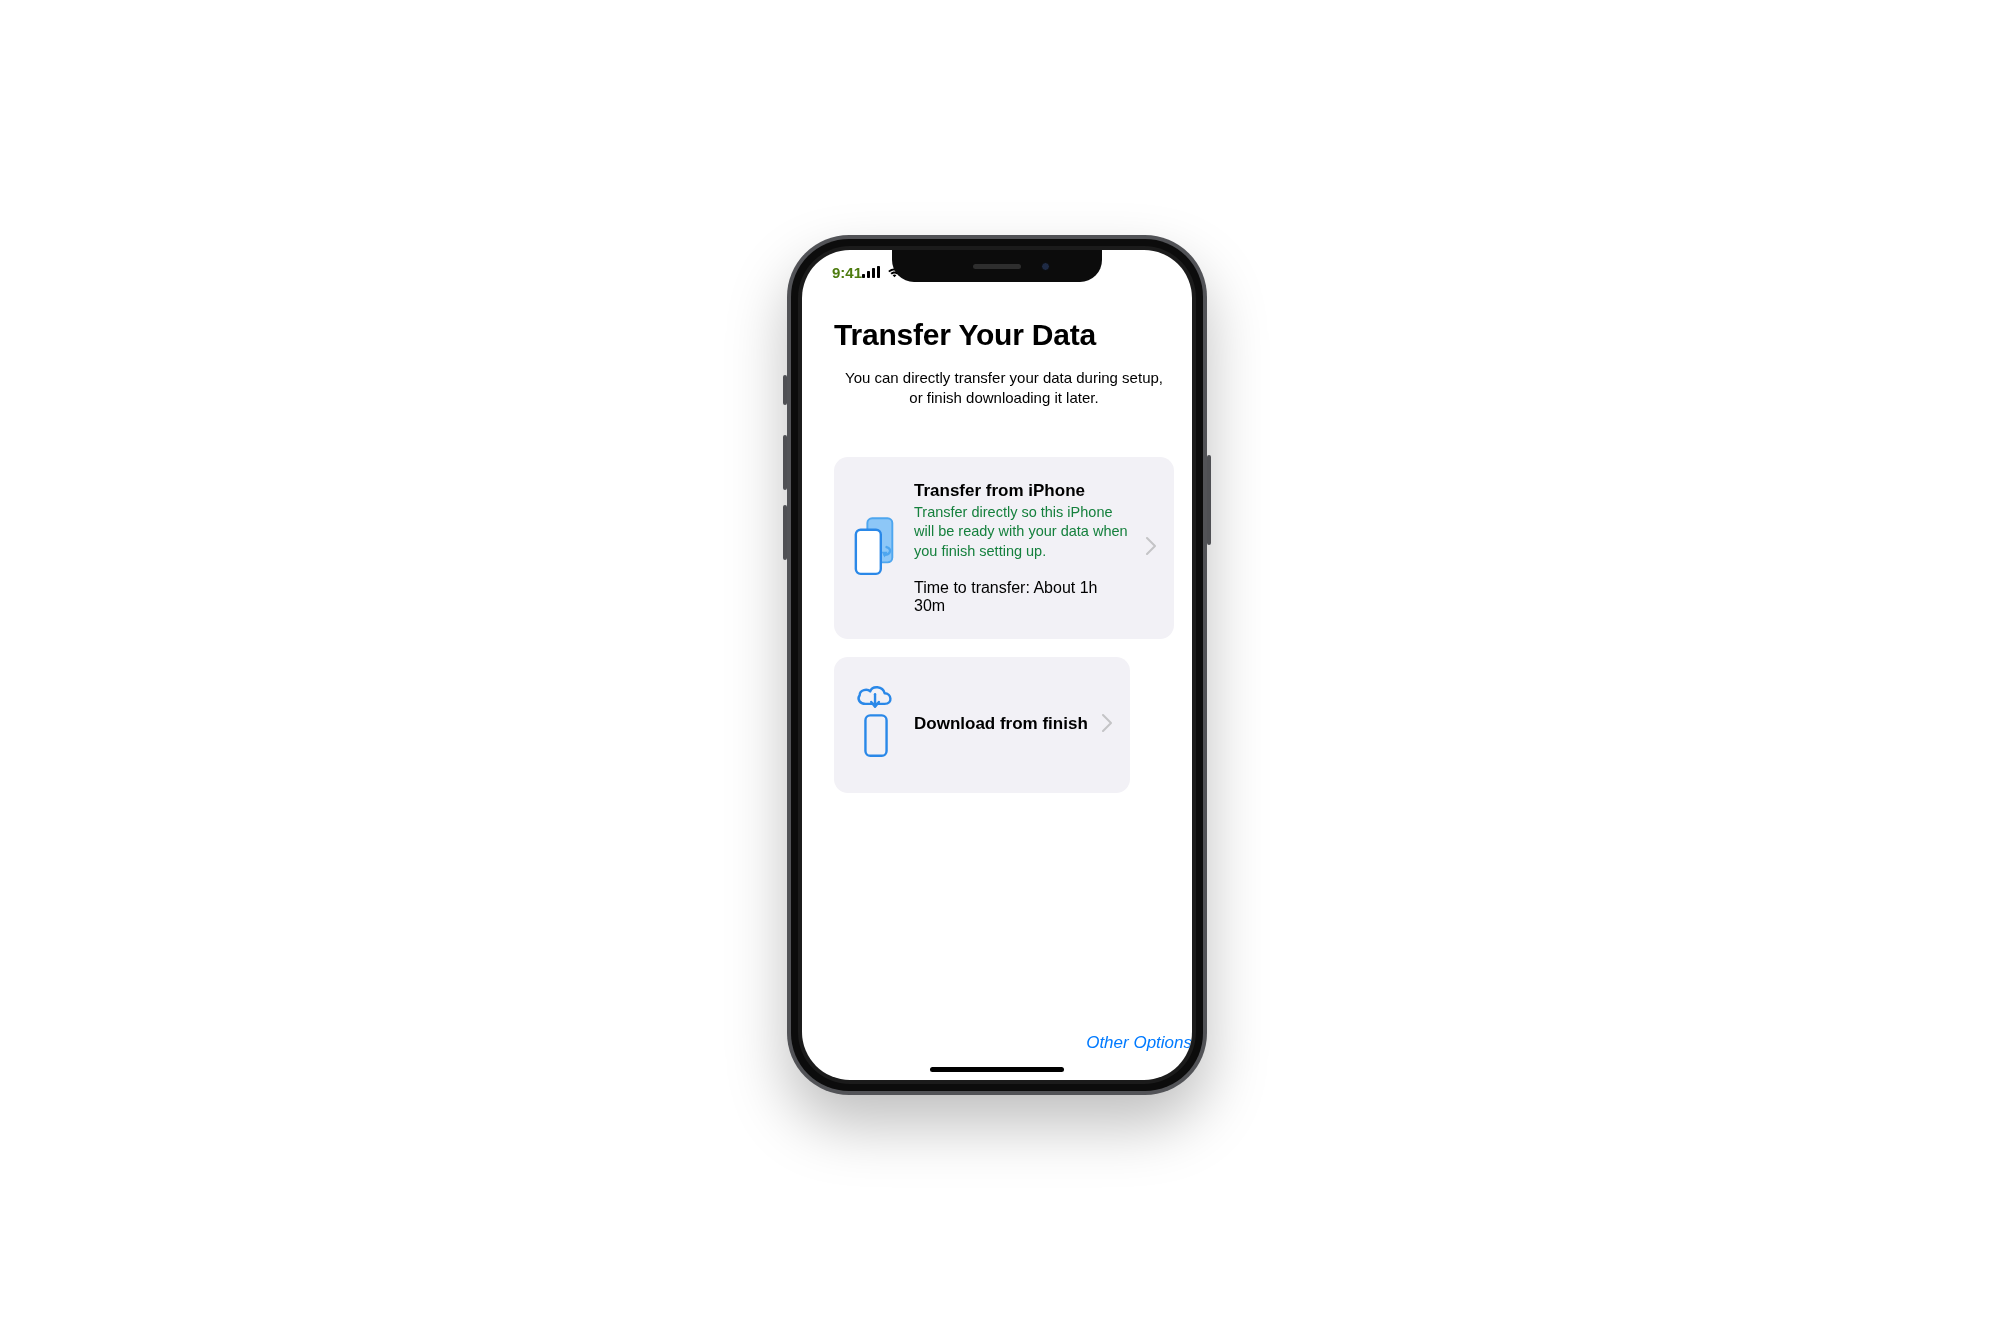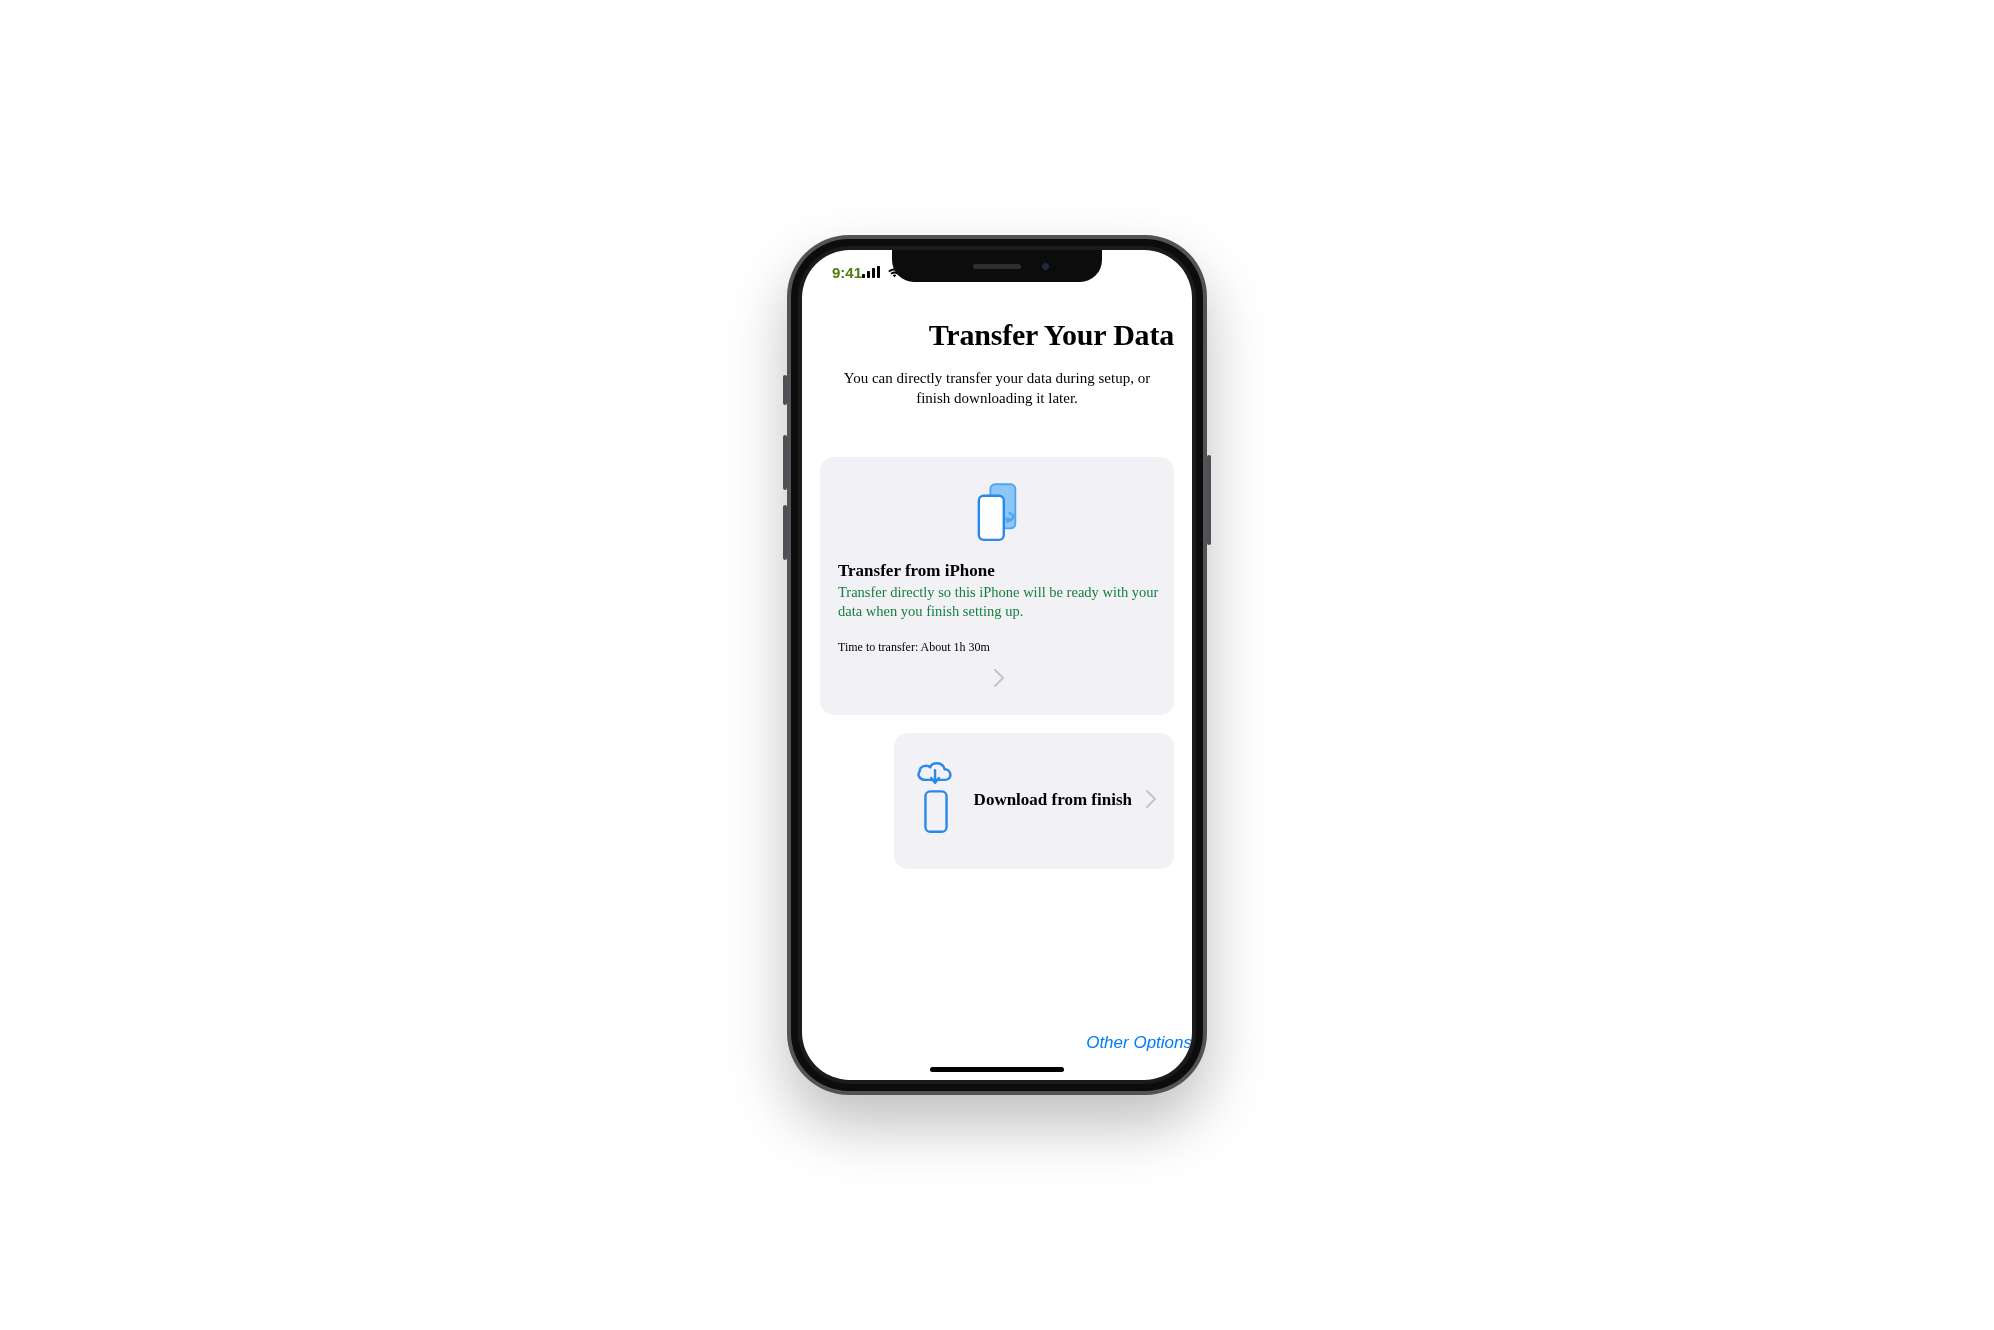--- a/index.html
+++ b/index.html
@@ -100,26 +100,25 @@
     align-items: center;
     color: #007aff;
     font-size: 17px;
     gap: 2px;
     cursor: pointer;
   }
   .back-btn svg { display: block; }
 
   .content {
     flex: 1;
-    padding: 10px 18px 0 18px;
+    padding: 10px 18px 0 32px;
     display: flex;
     flex-direction: column;
-    align-items: flex-end;
+    align-items: flex-start;
     overflow: hidden;
-    font-family: Liberation Serif, serif;
   }
 
   .page-title {
     font-size: 30px;
     font-weight: 700;
     text-align: center;
     letter-spacing: -0.2px;
     color: #000;
     margin-top: 14px;
   }
@@ -156,21 +155,21 @@
     font-weight: 600;
     color: #000;
     margin-bottom: 2px;
   }
   .card-desc {
     font-size: 14.5px;
     line-height: 1.35;
     color: #15803d;
   }
   .card-extra {
-    font-size: 12px;
+    font-size: 16px;
     color: #000;
     margin-top: 18px;
   }
   .card-chevron { color: #c4c4c6; flex: 0 0 14px; }
 
   .spacer { flex: 1; }
 
   .other-options {
     text-align: right;
     color: #007aff;
@@ -233,21 +232,21 @@
         </span>
       </div>
     </div>
 
 
     <div class="content">
 
       <div class="page-title">Transfer Your Data</div>
       <div class="page-subtitle">You can directly transfer your data during setup, or finish downloading it later.</div>
 
-      <div class="option-card" style="margin-top:48px;flex-direction:column;">
+      <div class="option-card" style="margin-top:48px;">
         <div class="card-icon">
           <svg width="50" height="66" viewBox="0 0 50 66">
             <rect x="16" y="2" width="26" height="46" rx="5" fill="#8dc7f7" stroke="#4ea6ef" stroke-width="2"></rect>
             <rect x="4" y="14" width="26" height="46" rx="5" fill="#ffffff" stroke="#2a88e8" stroke-width="2.5"></rect>
             <path d="M34 40 C40 40 42 34 36 32" fill="none" stroke="#4ea6ef" stroke-width="2.5" stroke-linecap="round"></path>
             <polygon points="31,37 37,37 34,43" fill="#4ea6ef"></polygon>
           </svg>
         </div>
         <div class="card-body">
           <div class="card-title">Transfer from iPhone</div>

